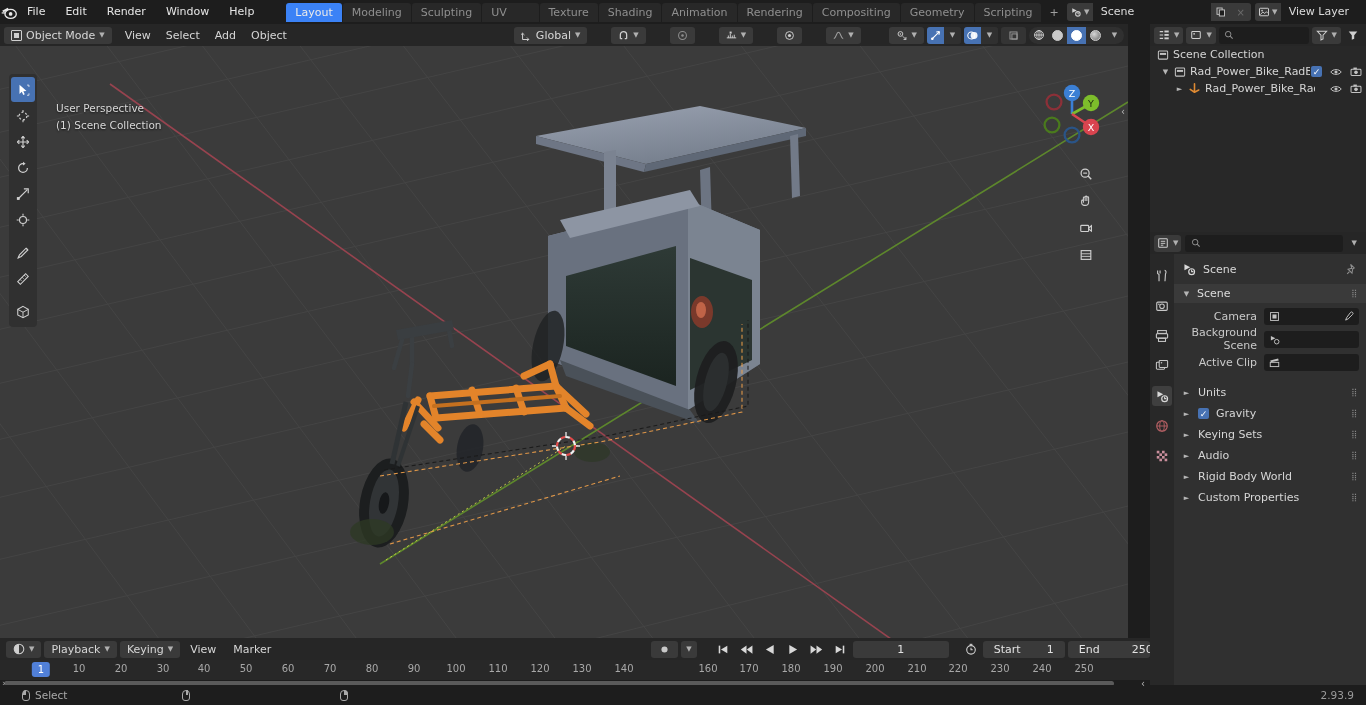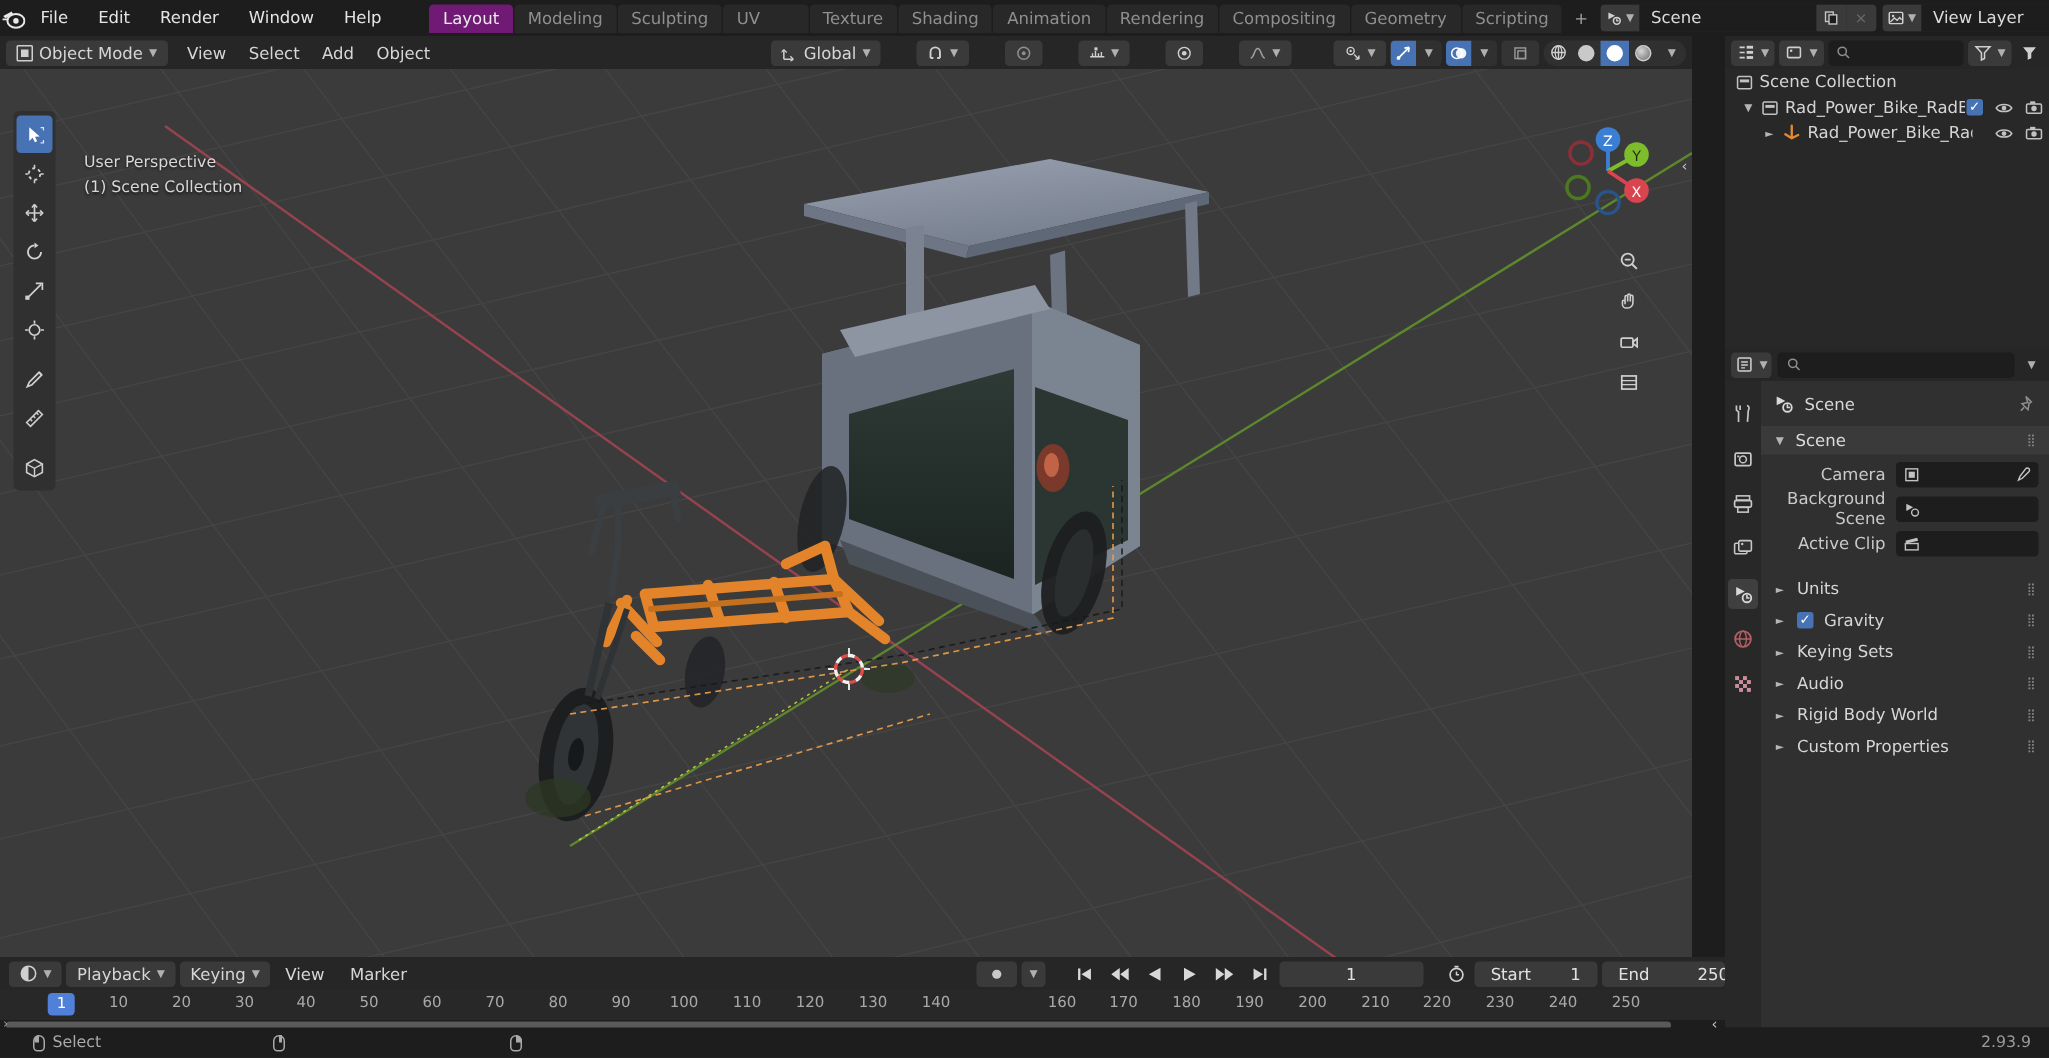--- a/index.html
+++ b/index.html
@@ -8,21 +8,21 @@
   #app { position:relative; width:1252px; height:705px; }
 
   
   .topbar { position:absolute; left:0; top:0; width:1366px; height:24px; background:#1d1d1d;
     display:flex; align-items:center; }
   .blender-logo { width:28px; height:24px; display:flex; align-items:center; justify-content:center; }
   .menu-item { padding:0 10px; height:20px; line-height:20px; color:#e5e5e5; font-size:11px; border-radius:3px; }
   .wstabs { display:flex; align-items:center; margin-left:22px; height:24px; }
   .wstab { padding:0 9px; height:19px; line-height:19px; font-size:11px; color:#8f8f8f;
     background:#282828; margin-right:1px; border-radius:3px 3px 0 0; }
-  .wstab.active { background:#701a75; color:#eaeaea; }
+  .wstab.active { background:#3b82f6; color:#eaeaea; }
   .wstab.plus { background:transparent; color:#a0a0a0; padding:0 7px; }
   .topright { margin-left:auto; display:flex; align-items:center; padding-right:4px; gap:4px; }
   .idblock { display:flex; align-items:center; height:18px; background:#282828; border-radius:3px; overflow:hidden; }
   .idicon { width:26px; height:18px; background:#3a3a3a; display:flex; align-items:center;
     justify-content:center; gap:2px; color:#c8c8c8; }
   .idname { background:#1d1d1d; height:18px; line-height:18px; padding:0 8px; min-width:118px;
     color:#dcdcdc; font-size:11px; }
   .idbtn { width:20px; height:18px; background:#3a3a3a; display:flex; align-items:center;
     justify-content:center; color:#c0c0c0; font-size:10px; }
   .idbtn.dim { color:#6a6a6a; }

